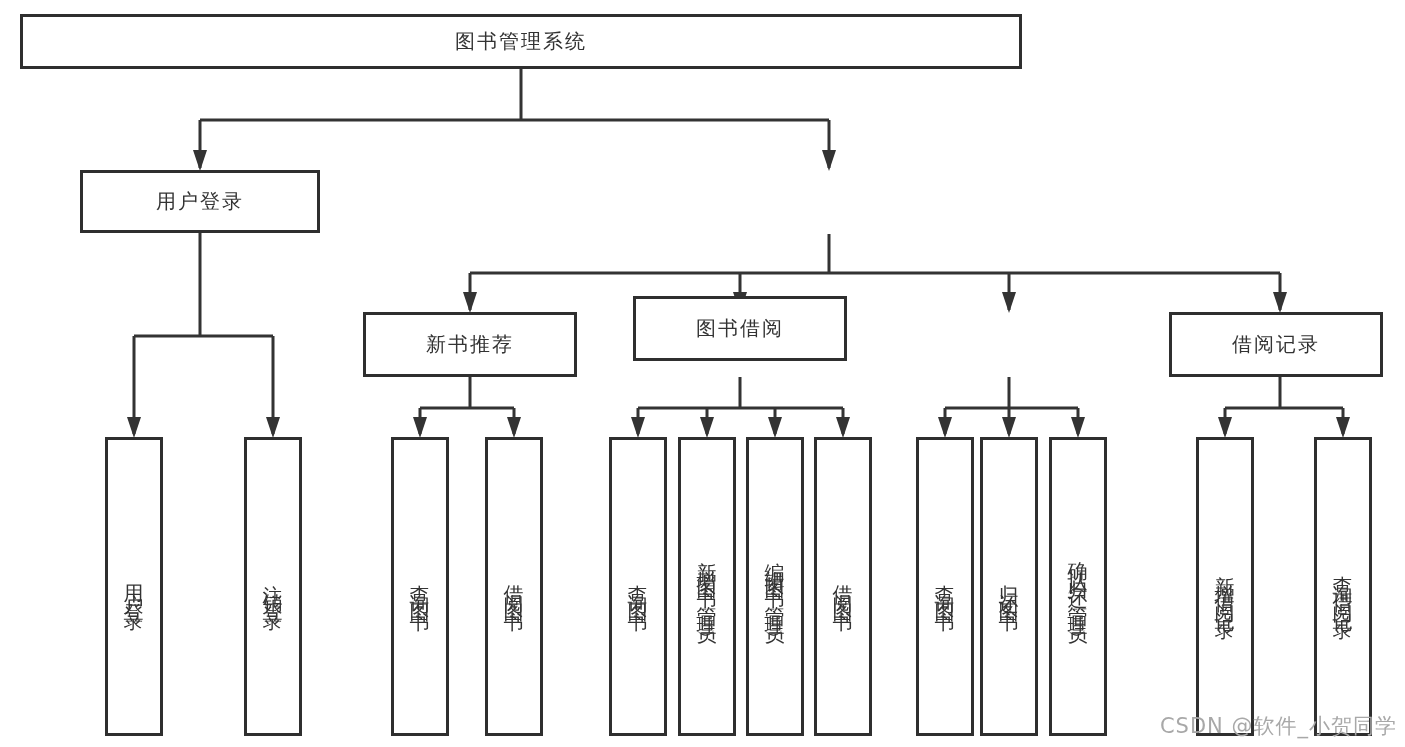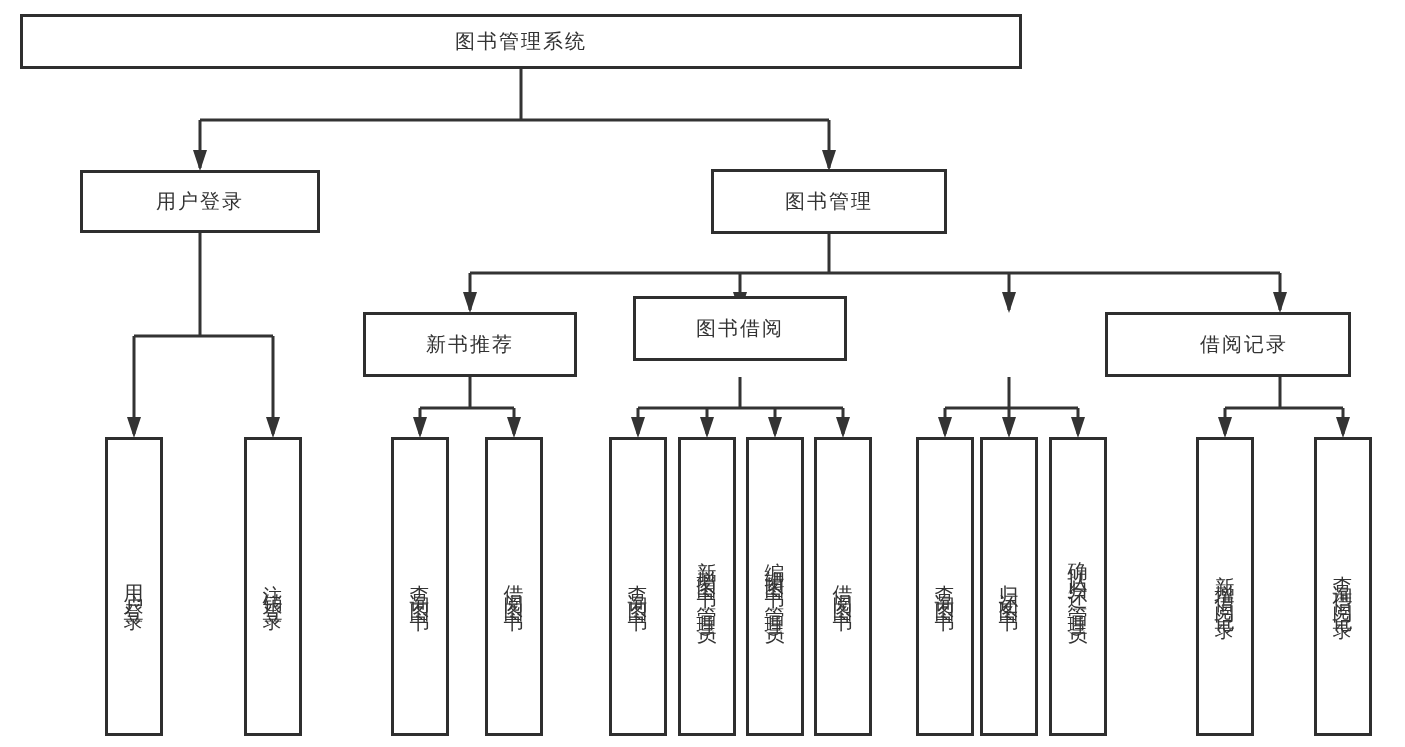--- a/index.html
+++ b/index.html
@@ -45,21 +45,21 @@
     letter-spacing: 9px;
     line-height: 1;
   }
   
   #n-root        { left: 20px;  top: 14px;  width: 996px; height: 49px; }
   #n-user-login  { left: 80px;  top: 170px; width: 234px; height: 57px; }
   #n-book-mgmt   { left: 711px; top: 169px; width: 230px; height: 59px; }
   #n-rec         { left: 363px; top: 312px; width: 208px; height: 59px; align-items: center; }
   #n-bb          { left: 633px; top: 296px; width: 208px; height: 59px; }
   #n-cb          { left: 902px; top: 312px; width: 209px; height: 59px; }
-  #n-br          { left: 1105px;top: 312px; width: 208px; height: 59px; padding-left: 32px; }
+  #n-br          { left: 1169px;top: 312px; width: 208px; height: 59px; }
   
   .leaf { top: 437px; width: 52px; height: 293px; }
   #l-ul1 { left: 105px; }
   #l-ul2 { left: 244px; }
   #l-rec1 { left: 391px; }
   #l-rec2 { left: 485px; }
   #l-bb1 { left: 609px; }
   #l-bb2 { left: 678px; }
   #l-bb3 { left: 746px; }
   #l-bb4 { left: 814px; }
@@ -142,23 +142,20 @@
              M1343,438 L1336,417 L1350,417 Z"></path>
   </svg>
 
   <div class="box h" id="n-root">
     <span>图书管理系统</span>
   </div>
 
   <div class="box h" id="n-user-login">
     <span>用户登录</span>
   </div>
-  <div class="box h" id="n-book-mgmt">
-    <span>图书管理</span>
-  </div>
 
   <div class="box h" id="n-rec">
     <span>新书推荐</span>
   </div>
   <div class="box h" id="n-bb">
     <span>图书借阅</span>
   </div>
   <div class="box h" id="n-br">
     <span>借阅记录</span>
   </div>
@@ -200,14 +197,15 @@
     <span>确认归还（管理员）</span>
   </div>
 
   <div class="box v leaf" id="l-br1">
     <span>新增借阅记录</span>
   </div>
   <div class="box v leaf" id="l-br2">
     <span>查询借阅记录</span>
   </div>
 
+  <div id="watermark">CSDN @软件_小贺同学</div>
 
 </div>
 
 </body></html>

